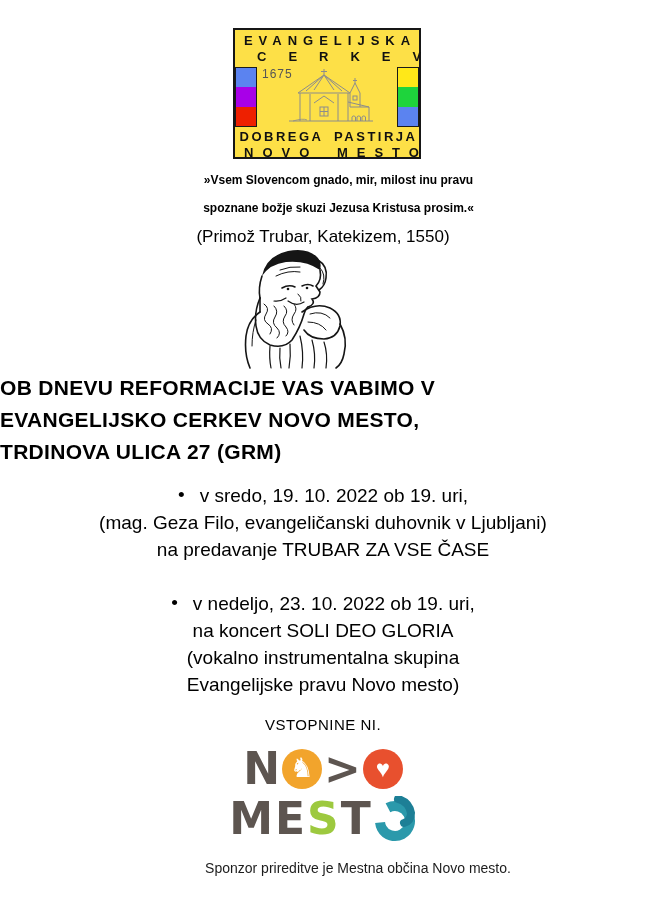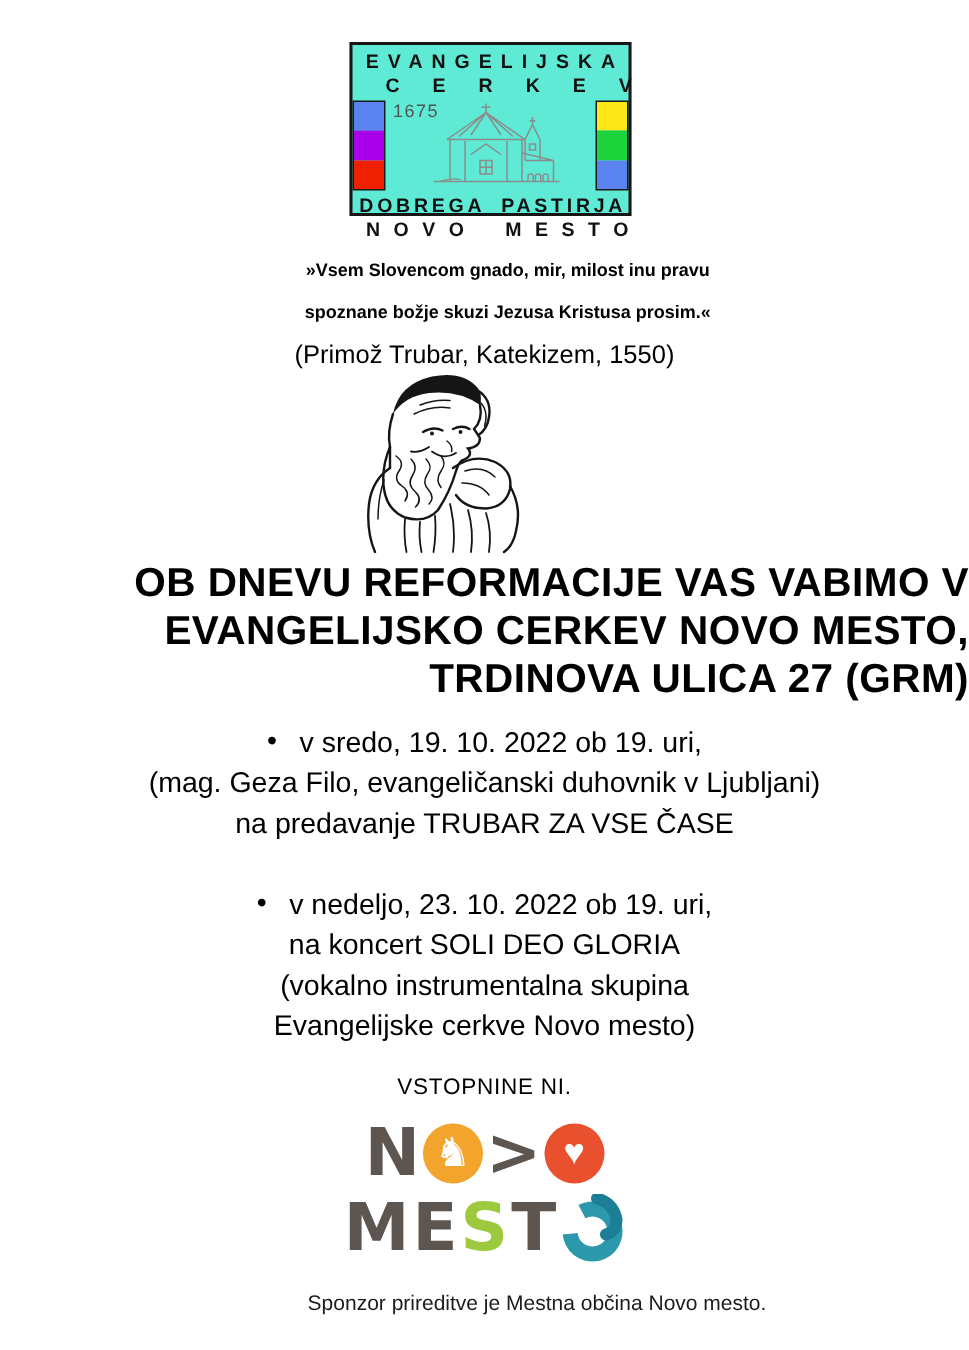--- a/index.html
+++ b/index.html
@@ -4,22 +4,22 @@
 <style>
   html,body{margin:0;padding:0;}
   body{
     width:646px;height:900px;background:#ffffff;position:relative;overflow:hidden;
     font-family:"Liberation Sans", sans-serif;color:#000;
   }
   .abs{position:absolute;}
 
   
   .church-logo{
-    left:233px;top:28px;width:188px;height:116px;
-    border:2px solid #161616;box-sizing:border-box;background:#5eead4;
+    left:233px;top:28px;width:188px;height:131px;
+    border:2px solid #161616;box-sizing:border-box;background:#fde047;
   }
   .cl-top{padding-top:3px;}
   .cl-line{font-weight:bold;font-size:13px;line-height:16px;text-align:center;white-space:nowrap;color:#111;}
   .cl-line1{letter-spacing:6px;padding-left:6px;}
   .cl-line2{letter-spacing:22px;padding-left:22px;}
   .cl-mid{position:relative;height:60px;margin-top:2px;}
   .strip{position:absolute;top:0;width:22px;height:60px;border:1px solid #1a1a1a;box-sizing:border-box;display:flex;flex-direction:column;}
   .strip.left{left:0;}
   .strip.right{right:0;}
   .strip div{flex:1;}
@@ -31,21 +31,21 @@
 
   
   .quote{left:0;top:166px;width:646px;text-align:center;}
   .quote-line{font-weight:bold;font-size:12px;line-height:28px;padding-left:31px;}
   .quote-attrib{font-size:17px;line-height:26px;margin-top:2px;}
 
   
   .portrait{left:236px;top:246px;width:124px;height:124px;}
 
   
-  .heading{left:0;top:372px;width:646px;text-align:right;font-weight:bold;font-size:27px;line-height:32px;letter-spacing:0.3px;}
+  .heading{left:0;top:372px;width:646px;text-align:left;font-weight:bold;font-size:21px;line-height:32px;letter-spacing:0.3px;}
 
   
   .event{width:646px;text-align:center;font-size:19px;line-height:27px;}
   .event1{left:0;top:482px;}
   .event2{left:0;top:590px;}
   .bullet{display:inline-block;margin-right:15px;transform:translateY(-1px);}
 
   
   .vstopnine{left:0;top:716px;width:646px;text-align:center;font-size:15px;letter-spacing:0.5px;}
 
@@ -166,21 +166,21 @@
   <div>(mag. Geza Filo, evangeličanski duhovnik v Ljubljani)</div>
   <div>na predavanje TRUBAR ZA VSE ČASE</div>
 </div>
 
 <div class="abs event event2">
   <div>
     <span class="bullet">•</span><span>v nedeljo, 23. 10. 2022 ob 19. uri,</span>
   </div>
   <div>na koncert SOLI DEO GLORIA</div>
   <div>(vokalno instrumentalna skupina</div>
-  <div>Evangelijske cerkve Novo mesto)</div>
+  <div>Evangelijske pravu Novo mesto)</div>
 </div>
 
 <div class="abs vstopnine">VSTOPNINE NI.</div>
 
 <div class="abs nm-logo">
   <div class="nm-row">
     <span class="nm-letter">N</span>
     <span class="nm-disc" style="background-color: rgb(242, 164, 44);">
       <span class="glyph glyph-horse">♞</span>
     </span>

